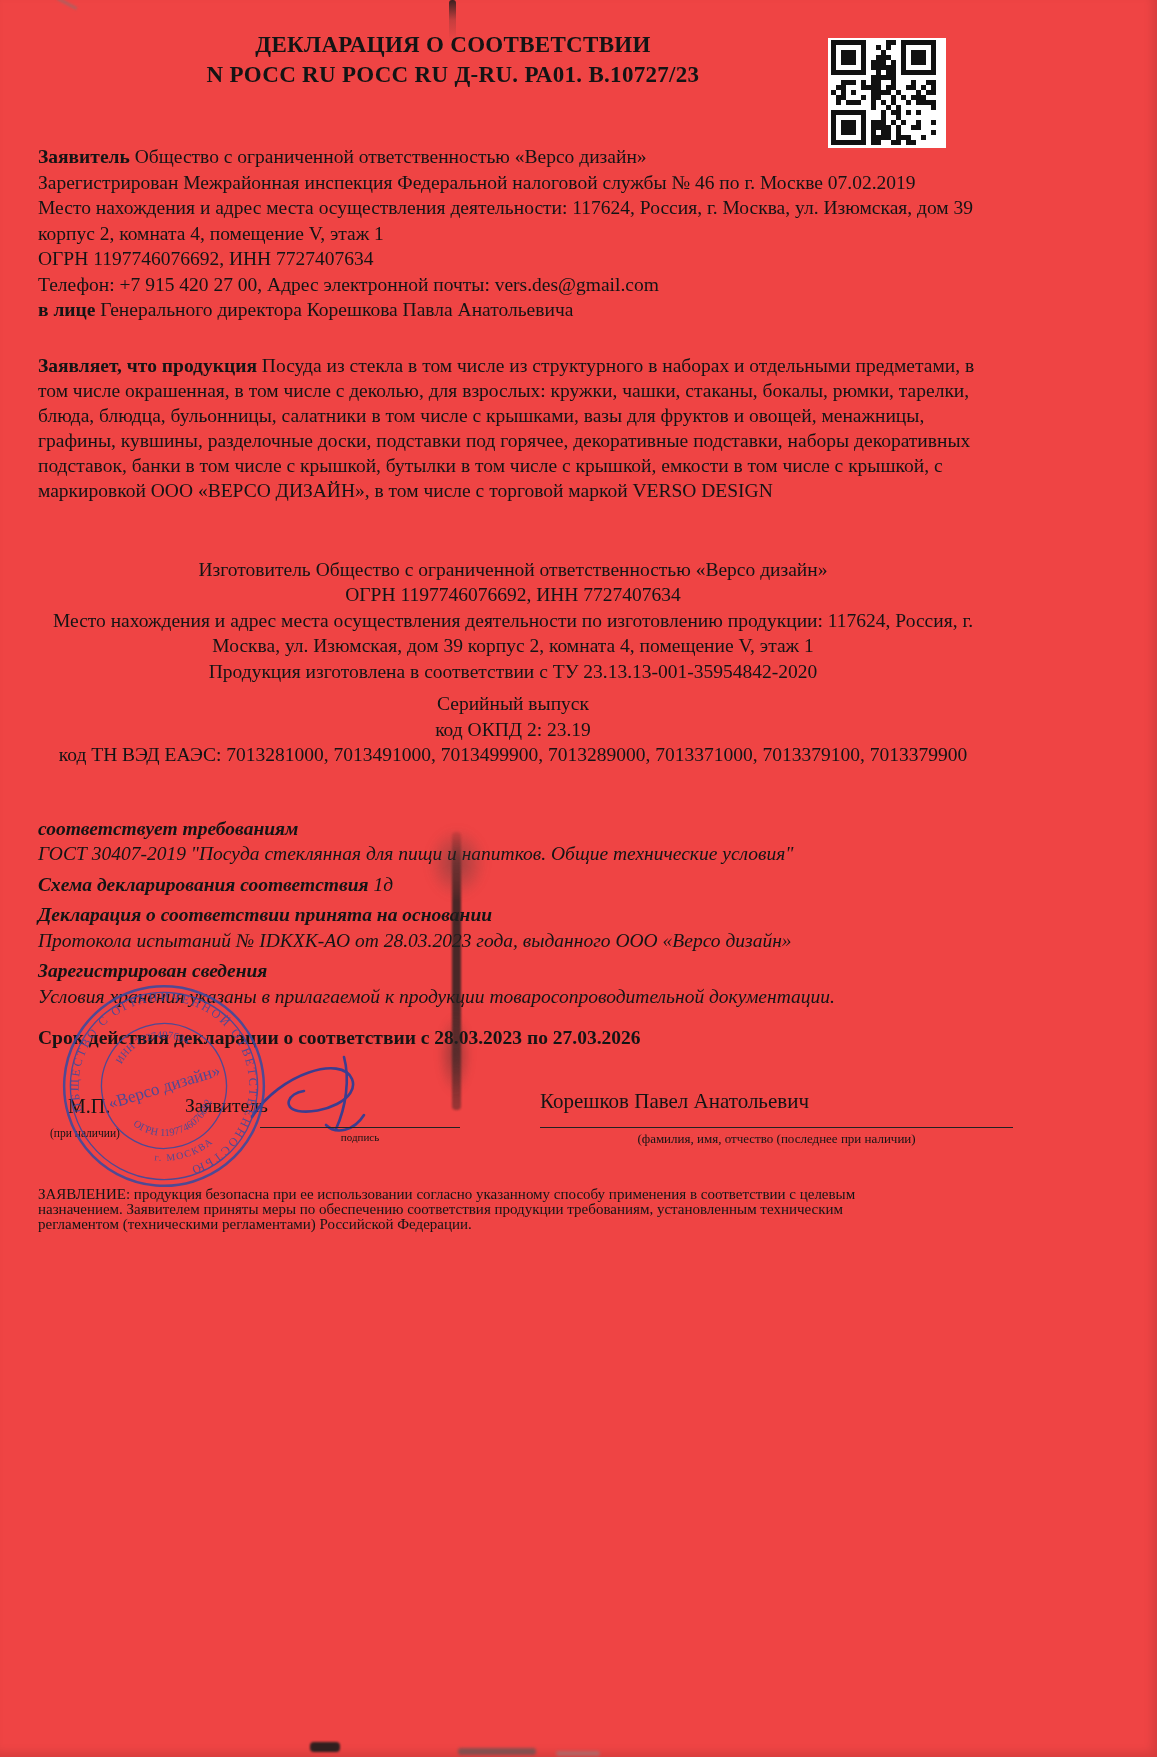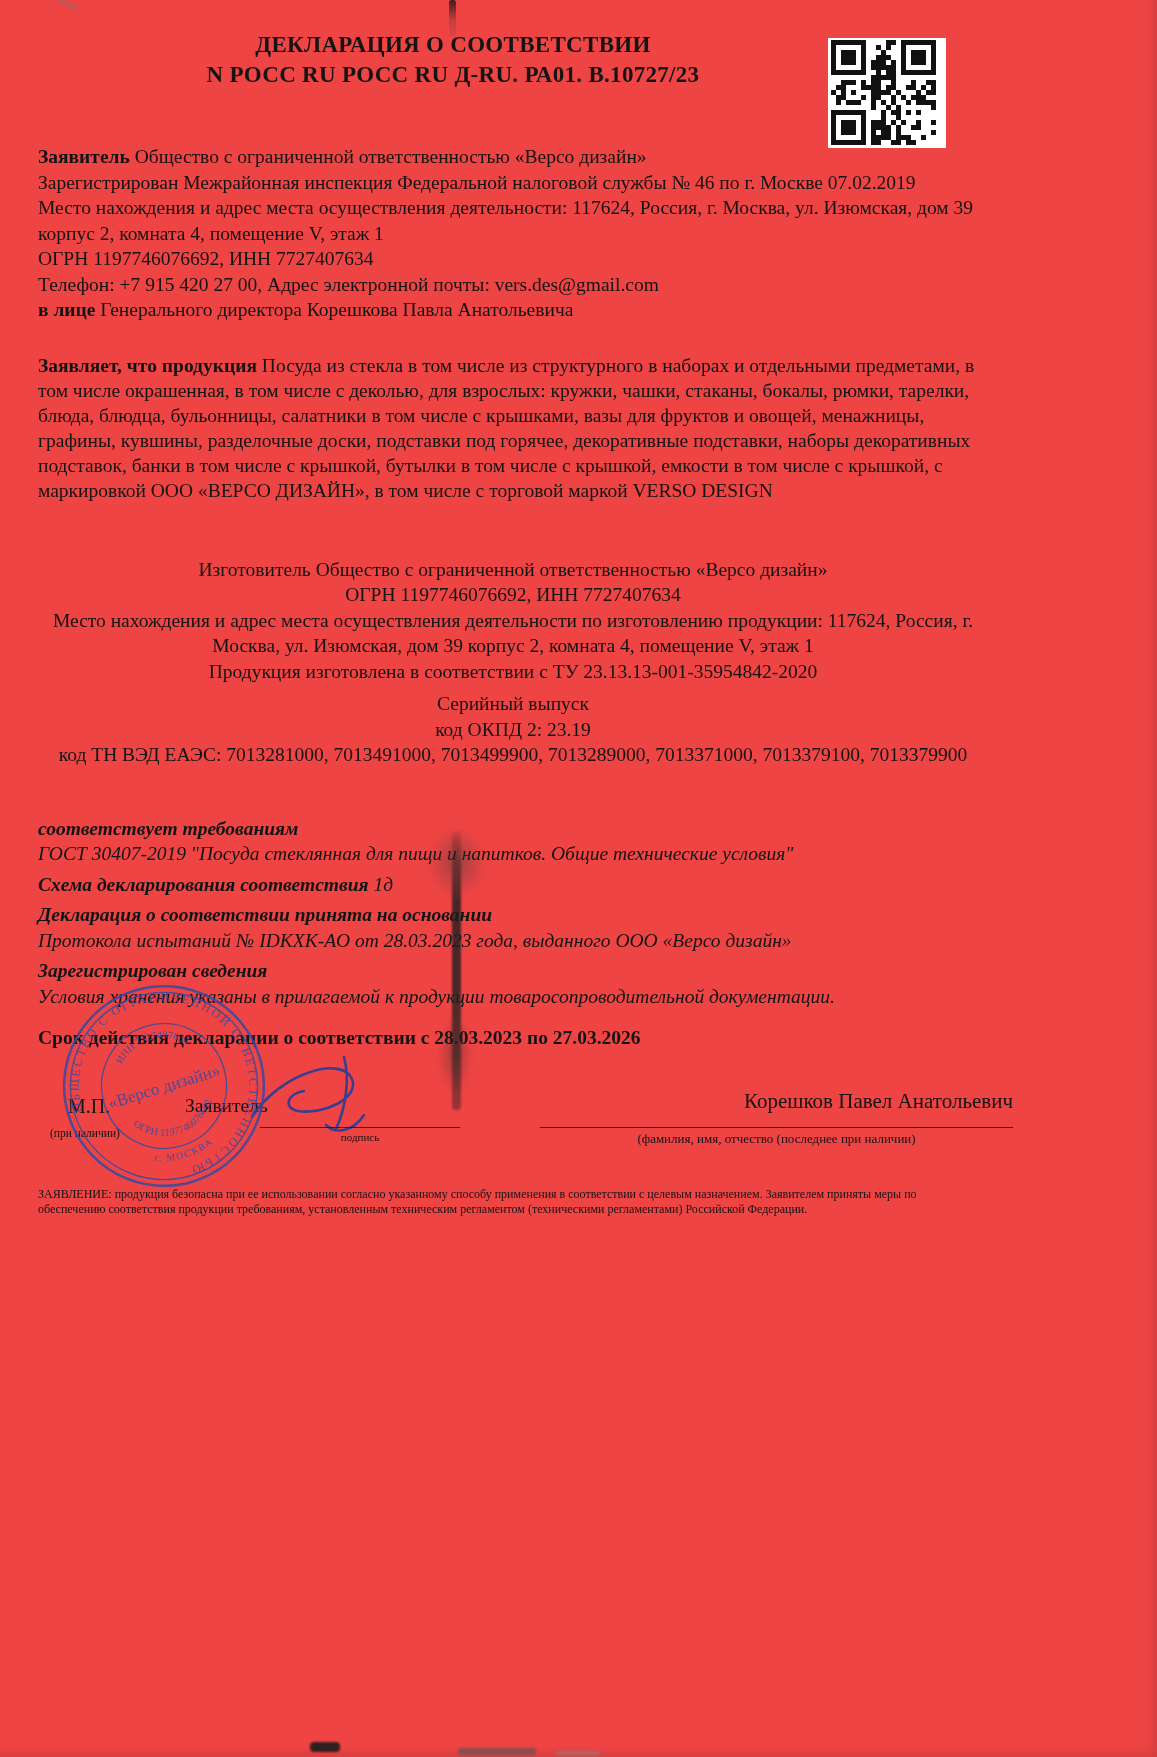--- a/index.html
+++ b/index.html
@@ -20,25 +20,25 @@
   .serial-gap { margin-top:7px; }
   .conformity-block { margin-top:48px;font-style:italic; }
   .sub-gap { margin-top:5px; }
   .validity-line { margin-top:16px; font-weight:bold; }
   .sig-row { position:relative; margin-top:34px; height:96px; }
   .sig-mp { position:absolute; left:30px; top:10px; font-size:20px; }
   .sig-mp-note { position:absolute; left:12px; top:42px; font-size:11.5px; }
   .sig-applicant { position:absolute; left:147px; top:10px; font-size:19.5px; }
   .sig-line-1 { position:absolute; left:222px; top:42px; width:200px; border-bottom:1.5px solid #222; }
   .sig-caption-1 { position:absolute; left:222px; top:46px; width:200px; text-align:center; font-size:11px; }
-  .sig-name { position:absolute; left:502px; top:4px; width:473px; text-align:right; font-size:21px; }
+  .sig-name { position:absolute; left:502px; top:4px; width:473px; text-align:left; font-size:21px; }
   .sig-line-2 { position:absolute; left:502px; top:42px; width:473px; border-bottom:1.5px solid #222; }
   .sig-caption-2 { position:absolute; left:502px; top:46px; width:473px; text-align:center; font-size:13px; }
   .sig-scribble { position:absolute; left:200px; top:-34px; }
-  .disclaimer { margin-top:6px; width:885px; font-size:12px; line-height:15px; }
+  .disclaimer { margin-top:6px; width:885px; font-size:15px; line-height:15px; }
   .qr { position:absolute; left:828px; top:38px; }
   .stamp {
     position:absolute; left:60px; top:982px; width:208px; height:208px;
     transform:rotate(-17deg); opacity:0.88;
   }
   
   .artifact { position:absolute; pointer-events:none; }
   .streak-top { left:449px; top:0; width:7px; height:40px; border-radius:3px;
     background:linear-gradient(#1a1a1a, rgba(40,40,40,0.25), transparent); opacity:.85; }
   .streak-mid { left:452px; top:832px; width:9px; height:278px; border-radius:4px;

